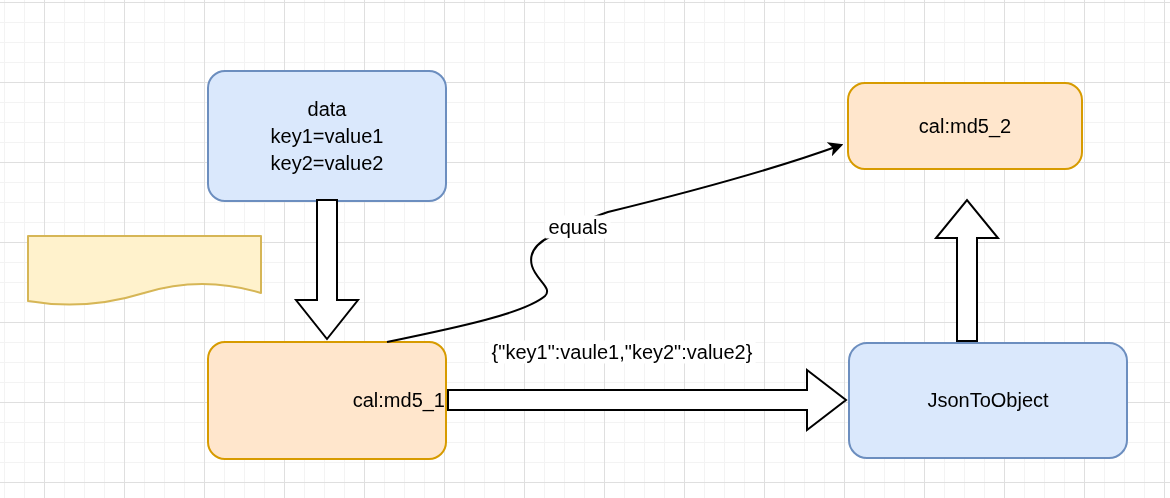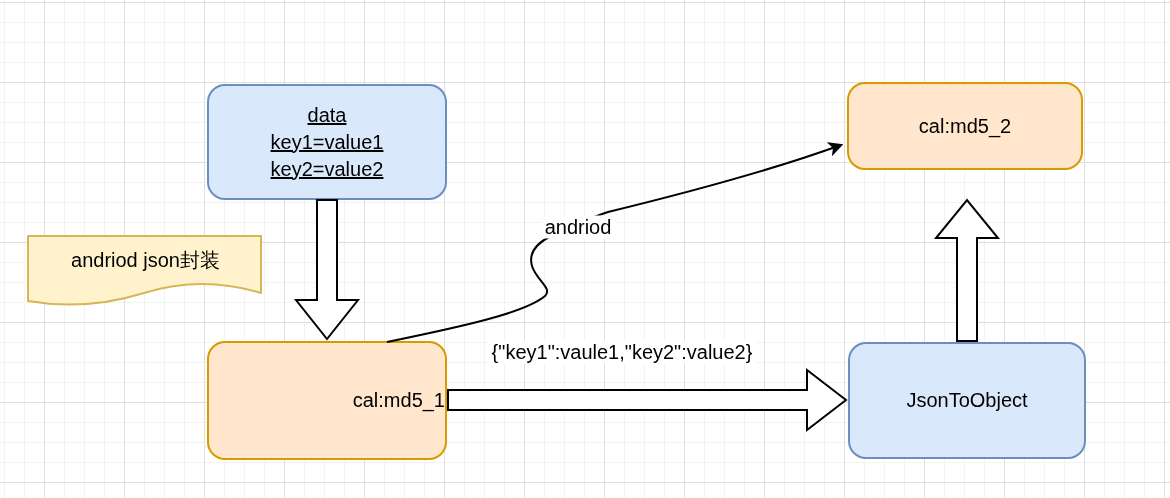--- a/index.html
+++ b/index.html
@@ -23,23 +23,23 @@
     border:2px solid;
     display:flex;align-items:center;justify-content:center;
     box-sizing:border-box;
     text-align:center;
     font-size:20px;color:#000;
     line-height:1.35;
   }
   .node-label{white-space:pre-line;}
   .blue{background:#dae8fc;border-color:#6c8ebf;}
   .orange{background:#ffe6cc;border-color:#d79b00;}
-  #node-data{left:207px;top:84px;width:240px;height:116px;text-decoration:underline;}
+  #node-data{left:207px;top:70px;width:240px;height:132px;}
   #node-md5-1{left:207px;top:341px;width:240px;height:119px;justify-content:flex-end;}
-  #node-json-to-object{left:848px;top:342px;width:238px;height:117px;}
+  #node-json-to-object{left:848px;top:342px;width:280px;height:117px;border-radius:19px;}
   #node-md5-2{left:847px;top:82px;width:236px;height:88px;}
   .note{
     position:absolute;left:27px;top:235px;width:237px;height:78px;
   }
   .note svg{position:absolute;left:0;top:0;display:block;}
   .note .note-label{
     position:absolute;left:0;top:12px;width:100%;
     text-align:center;font-size:20px;color:#000;
   }
   .overlay{position:absolute;left:0;top:0;width:1170px;height:498px;}
@@ -74,21 +74,20 @@
   </div>
 
   <div class="node orange" id="node-md5-2">
     <span class="node-label">cal:md5_2</span>
   </div>
 
   <div class="note">
     <svg width="237" height="78" viewBox="0 0 237 78">
       <path d="M 1,1 L 234,1 L 234,58 Q 175,40 117,58 Q 59,76 1,66 Z" fill="#fff2cc" stroke="#d6b656" stroke-width="2" stroke-linejoin="round"></path>
     </svg>
-    <div class="note-label">andriod json封装</div>
   </div>
 
   <svg class="overlay" width="1170" height="498" viewBox="0 0 1170 498">
     <defs>
       <marker id="arrowhead" viewBox="0 0 12 12" refX="10" refY="6" markerWidth="15" markerHeight="15" markerUnits="userSpaceOnUse" orient="auto">
         <path d="M 0,0 L 12,6 L 0,12 L 3.2,6 Z" fill="#000000"></path>
       </marker>
     </defs>
 
     <polygon points="317,200 337,200 337,300 358,300 327,339 296,300 317,300" fill="#ffffff" stroke="#000000" stroke-width="2" stroke-linejoin="miter"></polygon>
@@ -98,16 +97,16 @@
     <polygon points="957,341 957,238 936,238 967,200 998,238 977,238 977,341" fill="#ffffff" stroke="#000000" stroke-width="2" stroke-linejoin="miter"></polygon>
 
     <path d="M 387,342
              C 460,327 525,313 545,296
              C 553,288 536,280 532,266
              C 528,252 537,243 551,236
              C 572,226 590,218 608,212
              C 690,192 778,168 841,145" fill="none" stroke="#000000" stroke-width="2" marker-end="url(#arrowhead)"></path>
   </svg>
 
-  <div class="edge-label" id="label-equals">andriod</div>
+  <div class="edge-label" id="label-equals">equals</div>
   <div class="edge-label" id="label-json">{"key1":vaule1,"key2":value2}</div>
 
 </div>
 
 </body></html>

